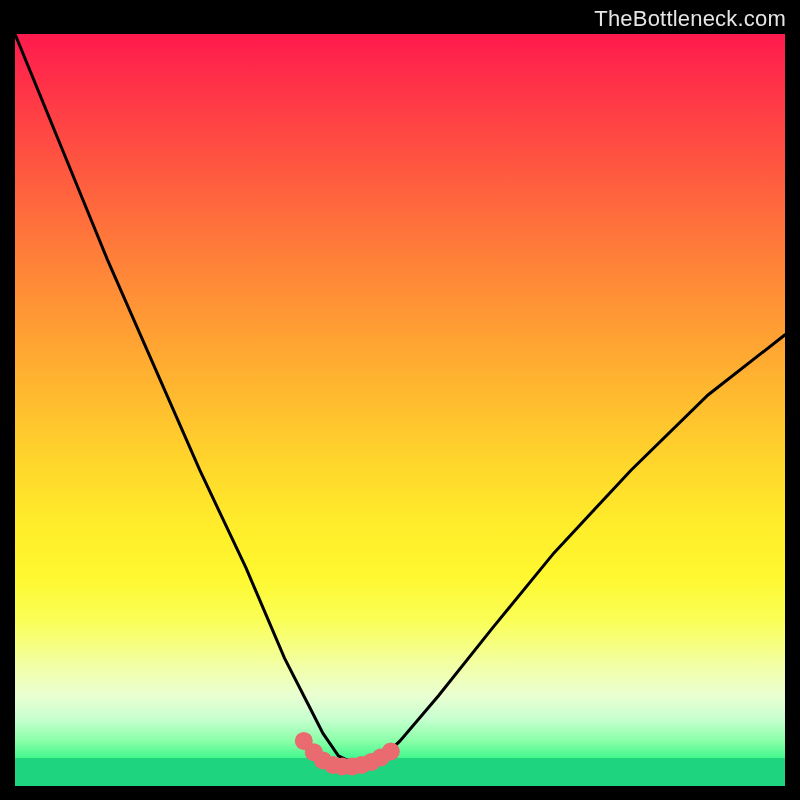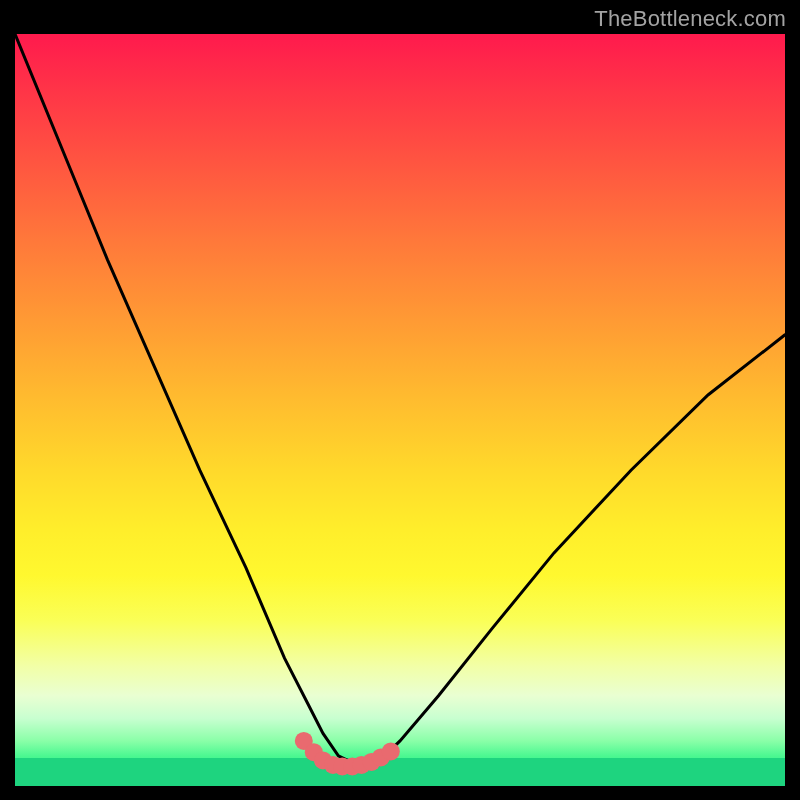--- a/index.html
+++ b/index.html
@@ -49,21 +49,21 @@
     left: 0;
     right: 0;
     bottom: 0;
     height: 28px;
     background: #1ed47f;
   }
   .watermark {
     position: absolute;
     top: 6px;
     right: 14px;
-    color: #a3a3a3;
+    color: #e5e5e5;
     font-size: 22px;
     font-weight: 500;
     letter-spacing: 0.2px;
   }
   svg.curve {
     position: absolute;
     top: 0;
     left: 0;
     width: 770px;
     height: 752px;

